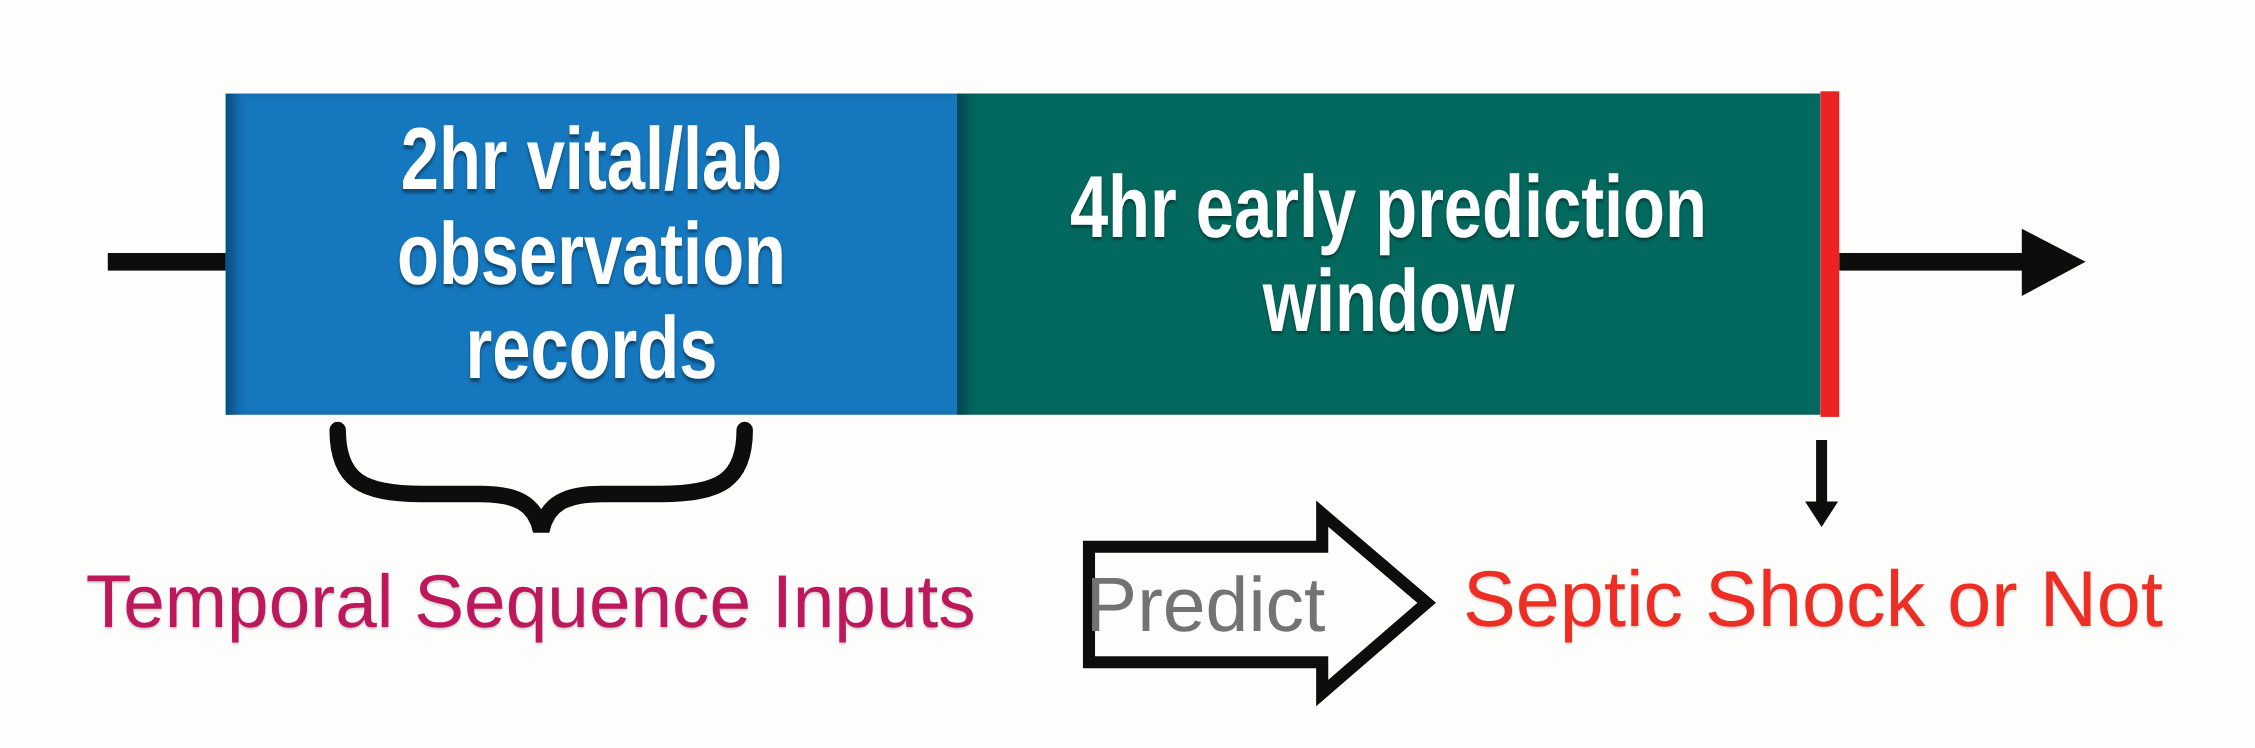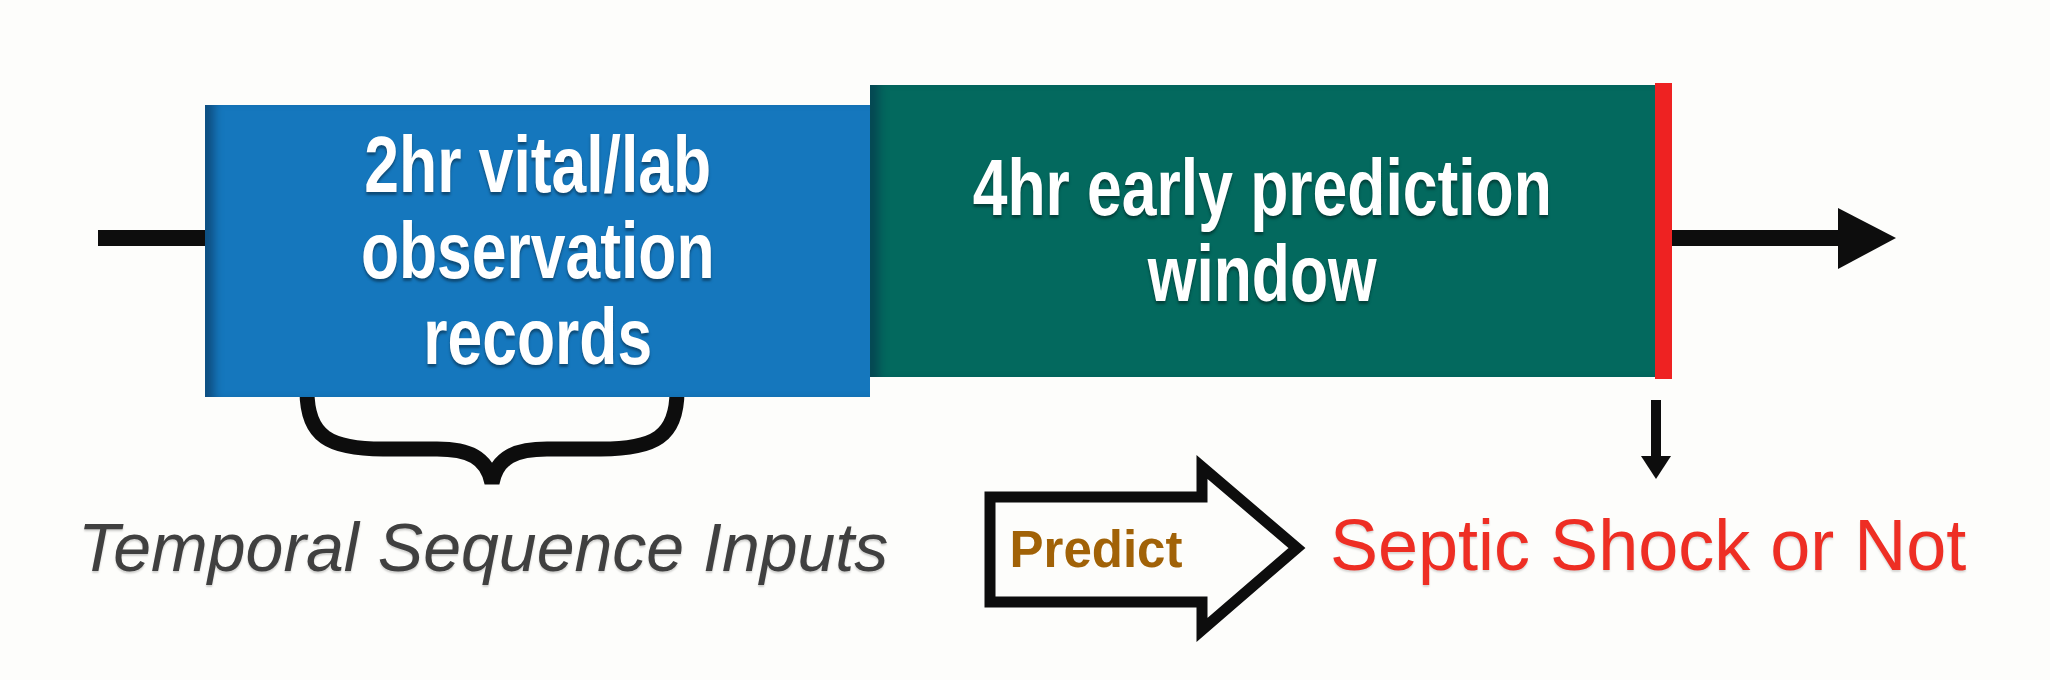--- a/index.html
+++ b/index.html
@@ -11,21 +11,21 @@
     font-family:"Liberation Sans", sans-serif;
   }
   .layer{position:absolute;left:0;top:0;width:2050px;height:680px;}
   .shape{fill:#0d0d0d;stroke:none;}
   .stroke-shape{fill:none;stroke:#0d0d0d;}
   .timeline-box{
     position:absolute;top:85px;height:292px;
     display:flex;align-items:center;justify-content:center;
     box-shadow:inset 14px 0 10px -5px rgba(8,40,72,0.5);
   }
-  .box-observation{left:205px;width:665px;margin-top:20px;}
+  .box-observation{left:205px;width:665px;}
   .box-prediction{left:870px;width:785px;align-items:center;}
   .box-label{
     color:#ffffff;font-weight:bold;font-size:80px;line-height:86px;
     text-align:center;transform:scaleX(0.78);transform-origin:center;
     text-shadow:0 3px 3px rgba(0,0,0,0.38);
     white-space:nowrap;
   }
   .onset-marker{
     position:absolute;left:1655px;top:83px;width:17px;height:296px;
   }
@@ -35,21 +35,21 @@
     text-shadow:0 2px 2px rgba(0,0,0,0.18);
   }
   .label-outcome{
     position:absolute;left:1330px;top:509px;
     font-size:72px;line-height:72px;white-space:nowrap;
     text-shadow:0 2px 2px rgba(0,0,0,0.15);
   }
   .label-predict{
     position:absolute;left:990px;top:497px;width:212px;height:105px;
     display:flex;align-items:center;justify-content:center;
-    font-size:51px;font-weight:bold;color:#a16207;white-space:nowrap;
+    font-size:70px;font-weight:normal;color:#737373;white-space:nowrap;
   }
 </style>
 </head>
 <body>
 
 <div class="canvas">
 
   <svg class="layer" viewBox="0 0 2050 680" aria-hidden="true">
 
     <rect class="shape" x="98" y="230" width="108" height="16"></rect>
@@ -76,19 +76,19 @@
 
   <div class="timeline-box box-prediction" style="background-color: rgb(3, 105, 94);">
     <div class="box-label">
       <div>4hr early prediction</div>
       <div>window</div>
     </div>
   </div>
 
   <div class="onset-marker" style="background-color: rgb(238, 34, 34);"></div>
 
-  <div class="label-inputs" style="color: #404040; font-style: italic;">Temporal Sequence Inputs</div>
+  <div class="label-inputs" style="color: #be185d;">Temporal Sequence Inputs</div>
 
   <div class="label-predict">Predict</div>
 
   <div class="label-outcome" style="color: rgb(238, 46, 36); text-align: right;">Septic Shock or Not</div>
 
 </div>
 
 </body></html>

